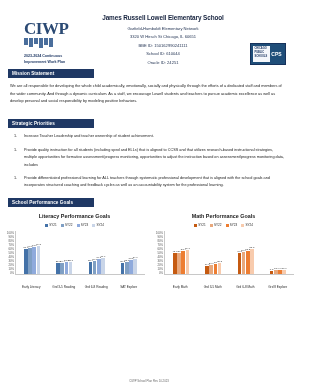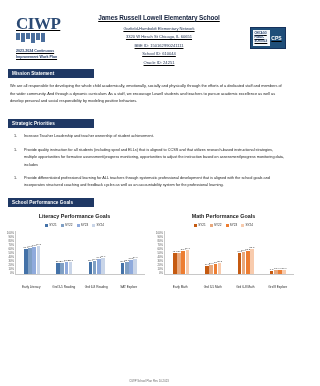--- a/index.html
+++ b/index.html
@@ -5,21 +5,21 @@
   * { box-sizing: border-box; margin: 0; padding: 0; }
   html, body {
     width: 298px; height: 386px;
     background: #ffffff;
     font-family: "Liberation Sans", sans-serif;
     overflow: hidden;
   }
   .page { position: relative; width: 298px; height: 386px; background:#fff; padding: 0; }
 
   
-  .header { display: flex; align-items: center; padding: 10px 8px 4px 12px; text-decoration: underline; }
+  .header { display: flex; align-items: flex-end; padding: 10px 8px 4px 20px; }
   .logo-col { width: 62px; flex: 0 0 62px; padding-left: 4px; }
   .ciwp-word {
     font-family: "Liberation Serif", serif;
     font-size: 17px; font-weight: bold; letter-spacing: -0.5px;
     color: #2b4a74; line-height: 1;
   }
   .ciwp-bars { display:flex; gap:1px; margin-top:1px; }
   .ciwp-bars i { display:block; width:4px; background:#4a6e9c; }
   .ciwp-bars i:nth-child(1){height:7px;}
   .ciwp-bars i:nth-child(2){height:9px;}

